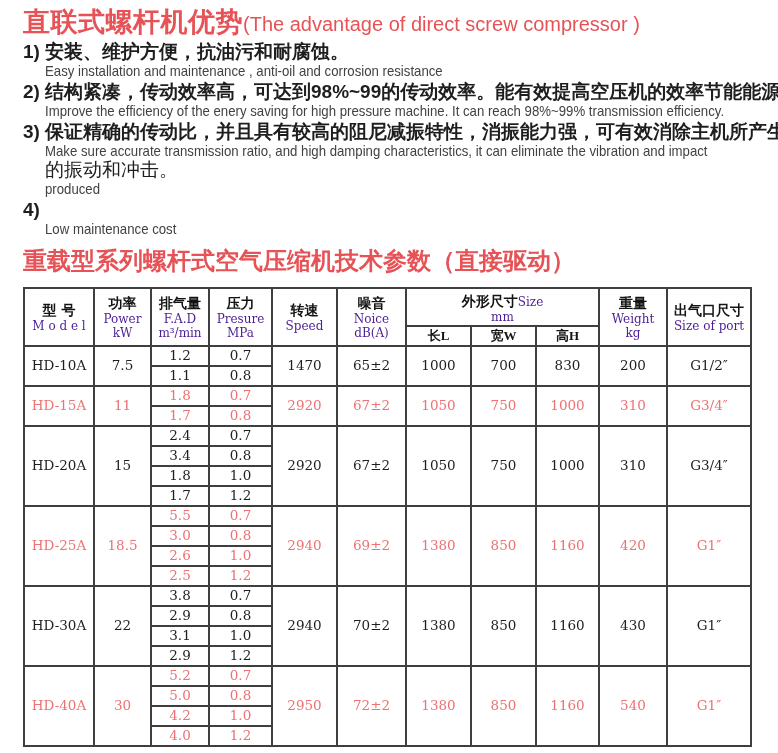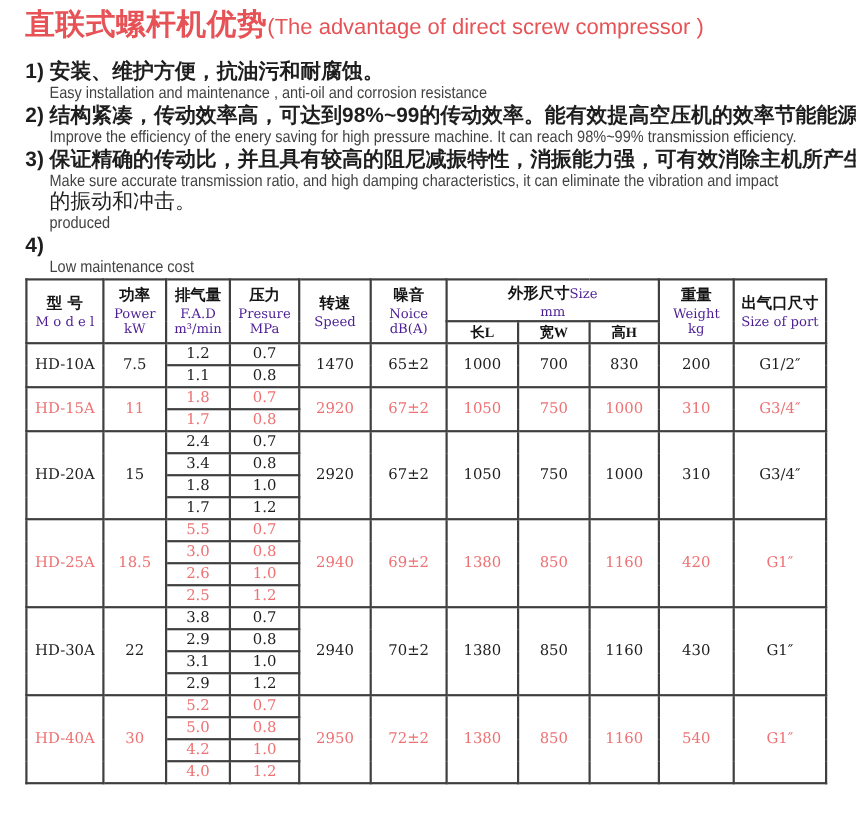--- a/index.html
+++ b/index.html
@@ -12,21 +12,21 @@
   *{box-sizing:border-box;}
   html,body{margin:0;padding:0;background:#ffffff;}
   body{
     width:778px;height:753px;overflow:hidden;
     font-family:"Liberation Sans","DejaVu Sans",sans-serif;
     color:var(--ink);
   }
   .page{padding:7px 23px 0 23px;width:778px;}
 
   
-  .h1-line{white-space:nowrap;line-height:30px;margin-bottom:13px;}
+  .h1-line{white-space:nowrap;line-height:30px;margin-bottom:0;}
   .h1-cn{font-size:27px;font-weight:800;color:var(--heading-red);letter-spacing:0.5px;}
   .h1-en{font-size:20px;font-weight:400;color:var(--heading-red);}
 
   
   .adv-item{margin-bottom:2px;}
   .cn-line{display:flex;font-size:19px;font-weight:700;color:var(--ink);line-height:22px;white-space:nowrap;}
   .cn-line .num{flex:none;width:22px;font-weight:700;}
   .cn-cont{margin-left:22px;font-size:19px;font-weight:400;color:var(--ink);line-height:22px;}
   .en-line{
     margin-left:22px;font-size:15px;font-weight:400;color:var(--en-ink);
@@ -89,20 +89,21 @@
       <div class="en-line">produced</div>
     </div>
     <div class="adv-item">
       <div class="cn-line">
           <span class="num">4)</span>
         </div>
       <div class="en-line">Low maintenance cost</div>
     </div>
   </div>
 
+  <div class="h2-line">重载型系列螺杆式空气压缩机技术参数（直接驱动）</div>
 
   <table class="spec">
     <colgroup>
       <col style="width:70px">
         <col style="width:57px">
         <col style="width:58px">
         <col style="width:63px">
       <col style="width:65px">
         <col style="width:69px">
         <col style="width:65px">

